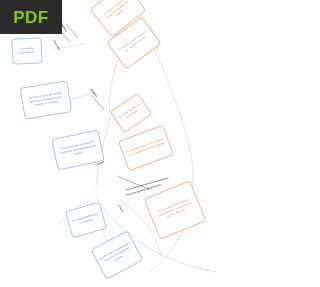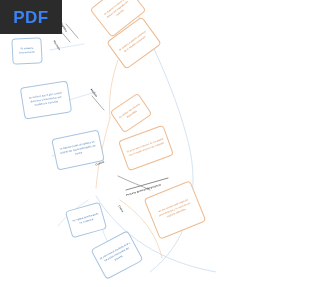--- a/index.html
+++ b/index.html
@@ -18,21 +18,21 @@
   }
   
   #pdf-badge{
     position:absolute;left:0;top:0;
     width:62px;height:34px;
     background:#2b2b2b;
     display:flex;align-items:center;justify-content:center;
     z-index:40;
   }
   #pdf-badge span{
-    color:#3b82f6;
+    color:#84cc16;
     font-size:17px;
     font-weight:bold;
     letter-spacing:0.5px;
     line-height:1;
     font-family:"Liberation Sans", sans-serif;
   }
   
   #diagram{
     position:absolute;left:0;top:0;
     width:216px;height:287px;

